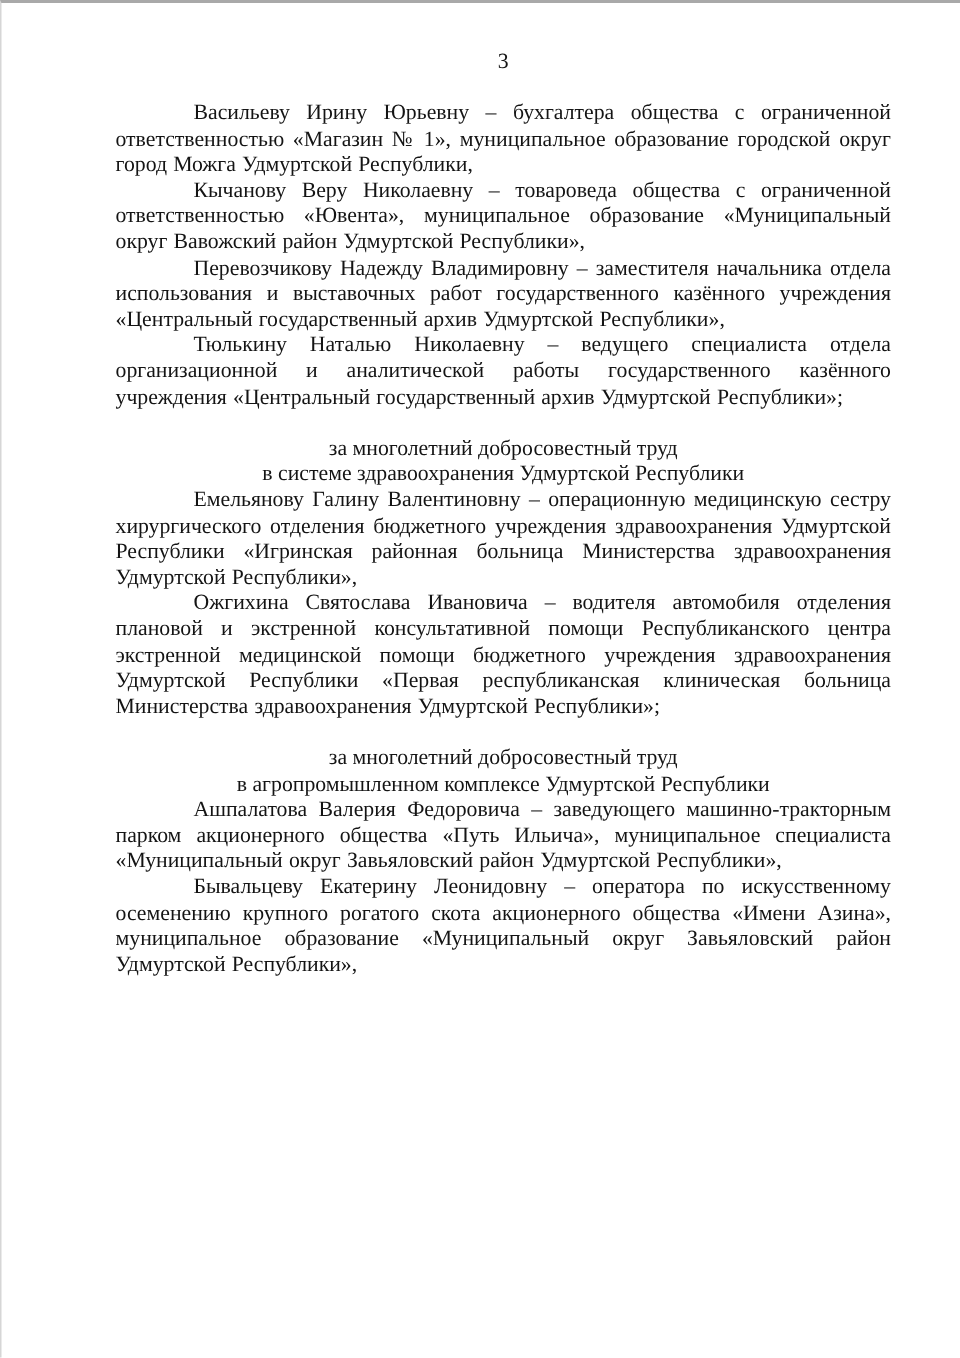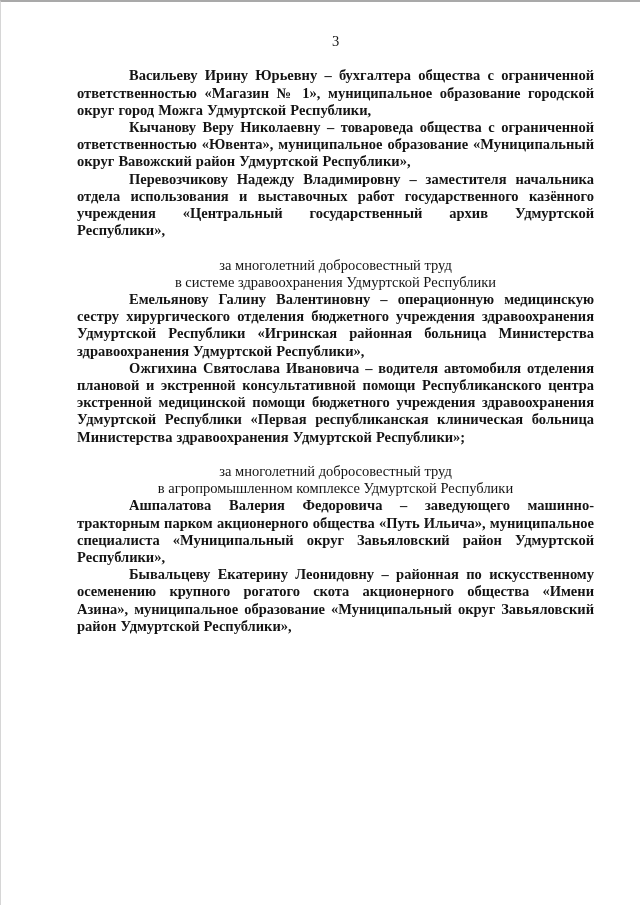--- a/index.html
+++ b/index.html
@@ -29,21 +29,20 @@
     line-height: 17.2px;
     margin-bottom: 17.2px;
   }
   .doc-body p.para {
     margin: 0;
     font-size: 14.5px;
     line-height: 17.2px;
     text-align: justify;
     text-indent: 52px;
     word-spacing: 0.5px;
-    font-weight: bold;
   }
   .doc-body p.para.continues {
     text-align-last: justify;
   }
   .section-heading {
     margin-top: 17.2px;
     font-size: 14.5px;
     line-height: 17.2px;
     text-align: center;
     font-family: Liberation Serif, serif;
@@ -51,26 +50,27 @@
 </style>
 </head>
 <body>
 
 <div class="page">
   <div class="page-number">3</div>
   <div class="doc-body" id="doc-body">
       <p class="para">Васильеву Ирину Юрьевну – бухгалтера общества с ограниченной ответственностью «Магазин № 1», муниципальное образование городской округ город Можга Удмуртской Республики,</p>
       <p class="para">Кычанову Веру Николаевну – товароведа общества с ограниченной ответственностью «Ювента», муниципальное образование «Муниципальный округ Вавожский район Удмуртской Республики»,</p>
       <p class="para">Перевозчикову Надежду Владимировну – заместителя начальника отдела использования и выставочных работ государственного казённого учреждения «Центральный государственный архив Удмуртской Республики»,</p>
+      <p class="para">Тюлькину Наталью Николаевну – ведущего специалиста отдела организационной и аналитической работы государственного казённого учреждения «Центральный государственный архив Удмуртской Республики»;</p>
       <div class="section-heading">
         <div class="heading-line">за многолетний добросовестный труд</div>
         <div class="heading-line">в системе здравоохранения Удмуртской Республики</div>
       </div>
       <p class="para">Емельянову Галину Валентиновну – операционную медицинскую сестру хирургического отделения бюджетного учреждения здравоохранения Удмуртской Республики «Игринская районная больница Министерства здравоохранения Удмуртской Республики»,</p>
       <p class="para">Ожгихина Святослава Ивановича – водителя автомобиля отделения плановой и экстренной консультативной помощи Республиканского центра экстренной медицинской помощи бюджетного учреждения здравоохранения Удмуртской Республики «Первая республиканская клиническая больница Министерства здравоохранения Удмуртской Республики»;</p>
       <div class="section-heading">
         <div class="heading-line">за многолетний добросовестный труд</div>
         <div class="heading-line">в агропромышленном комплексе Удмуртской Республики</div>
       </div>
       <p class="para">Ашпалатова Валерия Федоровича – заведующего машинно-тракторным парком акционерного общества «Путь Ильича», муниципальное специалиста «Муниципальный округ Завьяловский район Удмуртской Республики»,</p>
-      <p class="para">Бывальцеву Екатерину Леонидовну – районная по искусственному осеменению крупного рогатого скота акционерного общества «Имени Азина», муниципальное образование «Муниципальный округ Завьяловский район Удмуртской Республики»,</p>
+      <p class="para">Бывальцеву Екатерину Леонидовну – оператора по искусственному осеменению крупного рогатого скота акционерного общества «Имени Азина», муниципальное образование «Муниципальный округ Завьяловский район Удмуртской Республики»,</p>
     </div>
 </div>
 
 </body></html>

